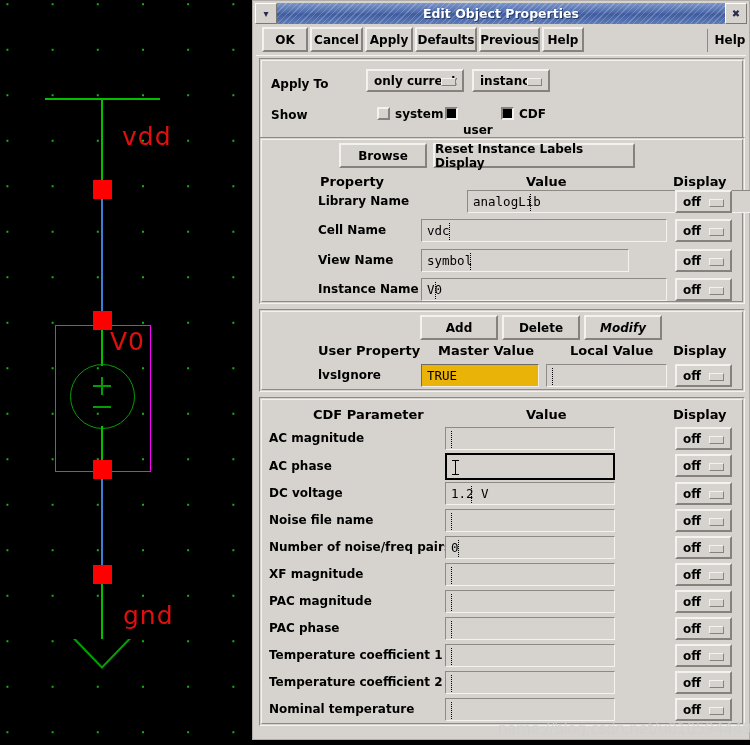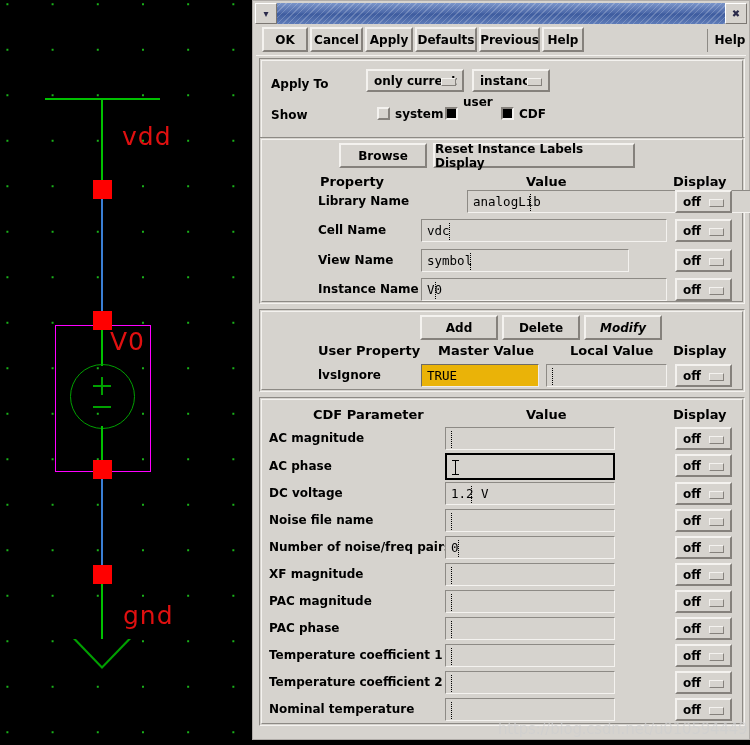--- a/index.html
+++ b/index.html
@@ -168,20 +168,21 @@
       <div class="gndtri-inner"></div>
     </div>
 
     <div class="netlabel" style="left:123px;top:603px;">gnd</div>
   </div>
 
   <div id="dialog">
 
     <div class="titlebar">
       <div class="tb-btn tb-left">▾</div>
+      <div class="title-txt">Edit Object Properties</div>
       <div class="tb-btn tb-right">✖</div>
     </div>
 
     <div class="toolbar">
       <div class="btn" style="left:6px;width:46px;">OK</div>
       <div class="btn" style="left:54px;width:53px;">Cancel</div>
       <div class="btn" style="left:109px;width:48px;">Apply</div>
       <div class="btn" style="left:159px;width:62px;">Defaults</div>
       <div class="btn" style="left:223px;width:61px;">Previous</div>
       <div class="btn" style="left:286px;width:42px;">Help</div>
@@ -201,21 +202,21 @@
         <span class="omlbl">instance</span>
         <span class="ombar"></span>
       </div>
 
       <div class="lbl" style="left:11px;top:49px;">Show</div>
 
       <div class="chk" style="left:117px;top:48px;"></div>
       <div class="lbl" style="left:135px;top:48px;">system</div>
 
       <div class="chk on" style="left:185px;top:48px;"></div>
-      <div class="lbl" style="left:203px;top:36px;">user</div>
+      <div class="lbl" style="left:203px;top:64px;">user</div>
 
       <div class="chk on" style="left:241px;top:48px;"></div>
       <div class="lbl" style="left:259px;top:48px;">CDF</div>
     </div>
 
     <div class="panel" style="left:6px;top:136px;width:486px;height:167px;">
       <div class="panel-in"></div>
 
       <div class="btn" style="left:79px;top:5px;width:88px;">Browse</div>
       <div class="btn" style="left:173px;top:5px;width:202px;">Reset Instance Labels Display</div>
@@ -408,15 +409,15 @@
         <span class="val"></span>
         <span class="caret" style="left:5px;"></span>
       </div>
       <div class="optmenu" style="left:415px;top:300px;width:57px;">
         <span class="omlbl">off</span>
         <span class="ombar"></span>
       </div>
     </div>
   </div>
 
-  <div class="watermark">https://blog.csdn.net/u010594449</div>
+  <div class="watermark">name://blog.csdn.net/u010594449</div>
 
 </div>
 
 </body></html>

